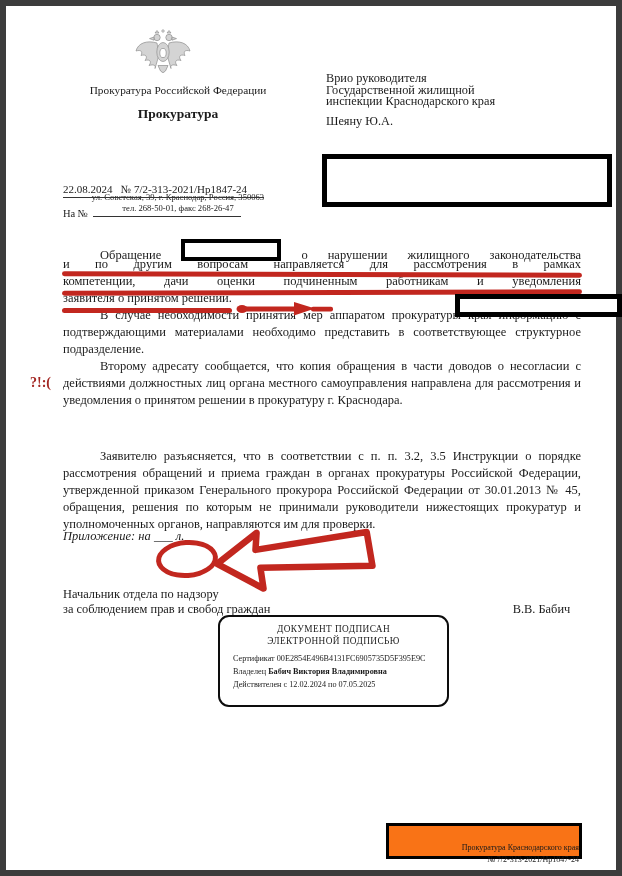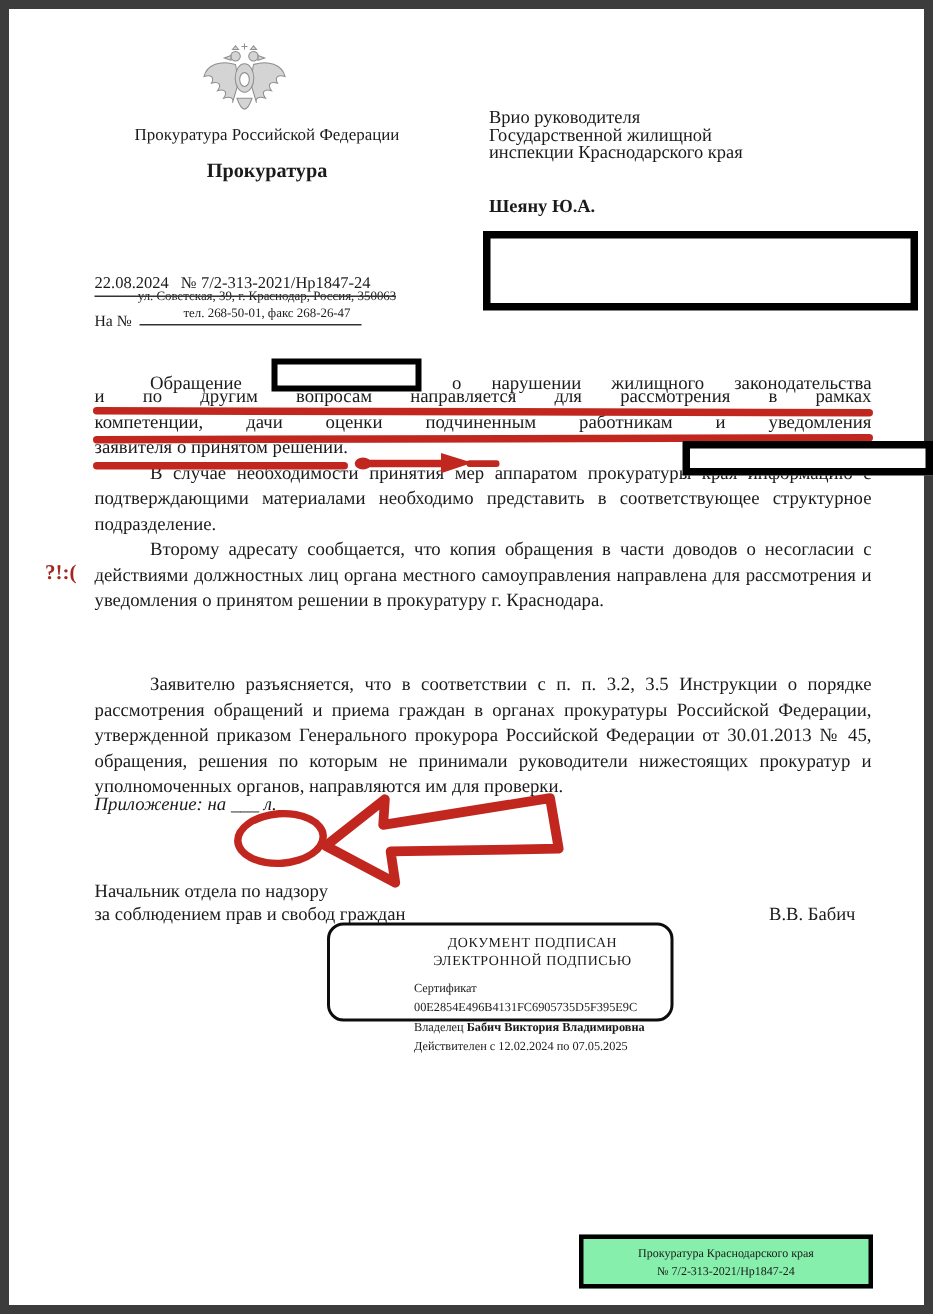--- a/index.html
+++ b/index.html
@@ -12,21 +12,21 @@
   .fed-line{left:63px;top:84px;width:230px;text-align:center;font-size:11.3px;}
   .org-name{left:63px;top:106px;width:230px;text-align:center;font-weight:bold;font-size:13.5px;line-height:15.5px;}
   .addr{left:63px;top:153px;width:230px;text-align:center;font-size:8.6px;line-height:10.5px;color:#222;margin-top:39px;}
   .date-row{left:63px;top:183px;width:201px;font-size:11px;border-bottom:1.2px solid #333;padding-bottom:2px;white-space:nowrap;}
   .date-row .no-sign{margin:0 3px 0 8px;}
   .reply-row{left:63px;top:205px;font-size:10.5px;white-space:nowrap;}
   .reply-blank{display:inline-block;width:148px;border-bottom:1.2px solid #333;height:11px;margin-left:5px;}
 
   
   .addressee{left:326px;top:73px;width:282px;font-size:12.3px;line-height:11.5px;}
-  .addressee .name{margin-top:24px;font-weight:bold;}
+  .addressee .name{margin-top:8px;}
 
   
   .redact{border:5px solid #000;background:transparent;box-sizing:border-box;}
   .redact-top{left:322px;top:154px;width:290px;height:53px;}
   .redact-bar{left:455px;top:294px;width:167px;height:23px;background:#fff;z-index:4;}
   .redact-inline{display:inline-block;width:92px;height:14px;border:4px solid #000;vertical-align:-2px;box-sizing:content-box;}
 
   
   .bodytext{font-size:12.5px;line-height:17.1px;text-align:justify;width:518px;}
   .p1{left:63px;top:239px;}
@@ -47,27 +47,27 @@
   .margin-note{left:30px;top:375px;font-weight:bold;font-size:14px;color:#a32622;font-family:"Liberation Serif",serif;}
   .red-ellipse{left:156px;top:540px;width:62px;height:38px;border:5px solid #c2271f;border-radius:50%;transform:rotate(-4deg);box-sizing:border-box;z-index:5;}
   .scribble{left:236px;top:300px;z-index:5;}
   .big-arrow{left:212px;top:526px;z-index:5;}
 
   
   .sig-title{left:63px;top:587px;font-size:12.4px;line-height:15px;}
   .sig-name{left:480px;top:602px;width:123px;text-align:center;font-size:12.4px;}
 
   
-  .stamp{left:218px;top:615px;width:231px;height:66px;border:2.5px solid #0d0d0d;border-radius:11px;box-sizing:border-box;background:#fff;padding-left:43px;}
+  .stamp{left:218px;top:615px;width:231px;height:92px;border:2.5px solid #0d0d0d;border-radius:11px;box-sizing:border-box;background:#fff;}
   .stamp-title{text-align:center;margin-top:7px;font-size:9.3px;line-height:11.5px;letter-spacing:.4px;}
   .stamp-details{margin:5px 0 0 13px;font-size:8.2px;line-height:13px;}
   .stamp-details b{font-weight:bold;}
 
   
-  .footer-box{left:386px;top:823px;width:196px;height:36px;border:3px solid #000;box-sizing:border-box;background:#86efac;text-align:center;font-size:8px;line-height:12px;padding-top:4px;}
+  .footer-box{left:386px;top:823px;width:196px;height:36px;border:3px solid #000;box-sizing:border-box;background:#f97316;text-align:right;font-size:8px;line-height:12px;padding-top:16px;}
 </style>
 </head>
 <body>
 
 <div class="screen">
   <div class="page"></div>
 
   <svg class="abs" style="left:133px;top:28px;" width="60" height="54" viewBox="0 0 60 54">
     <g stroke="#8f8f8f" stroke-width="0.7" fill="#d4d4d4">
       <path d="M30,1 v4 M28,3 h4" fill="none"></path>

